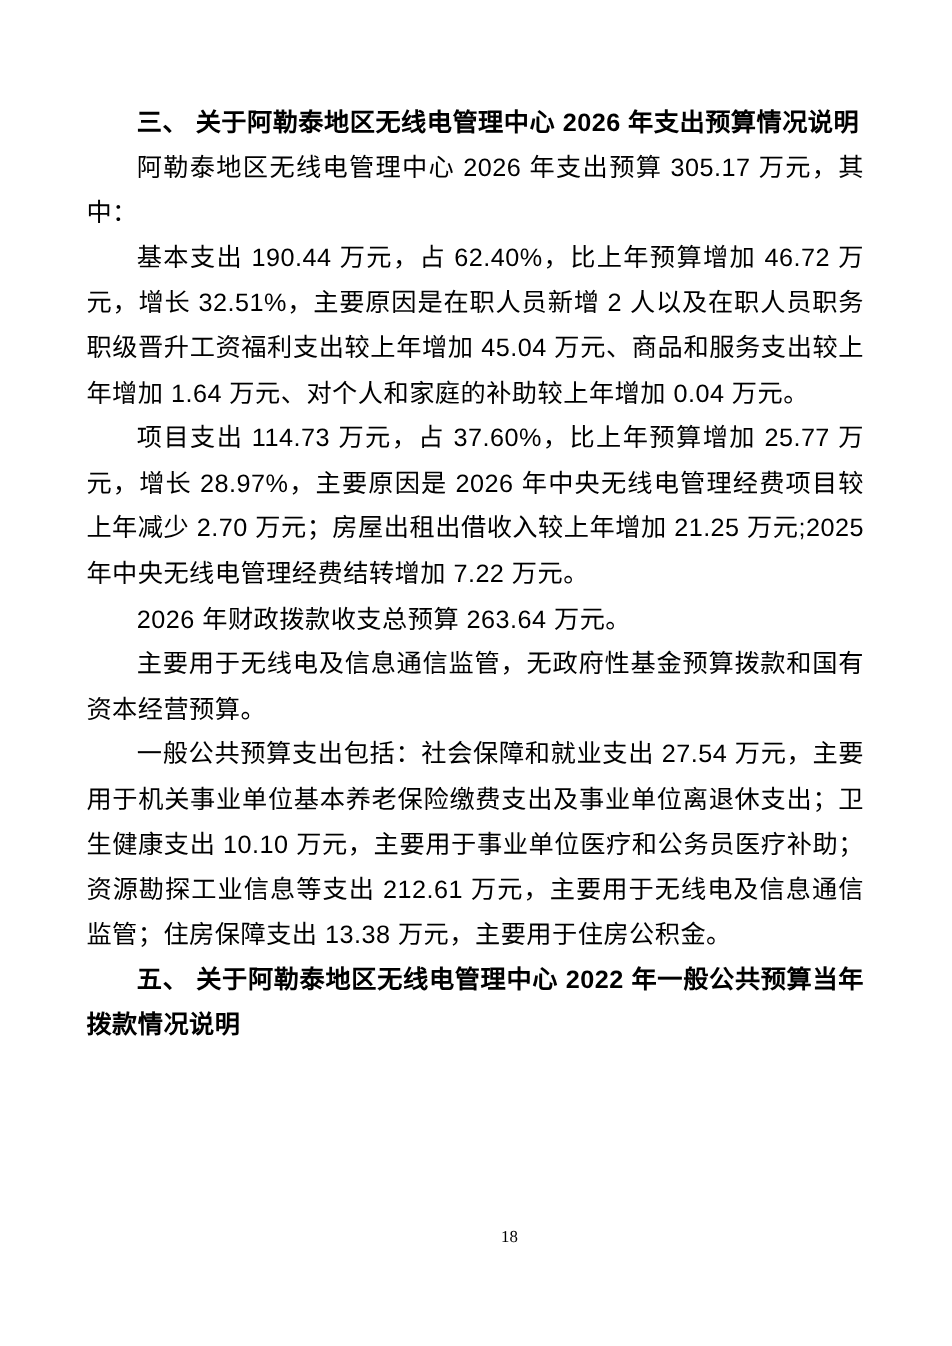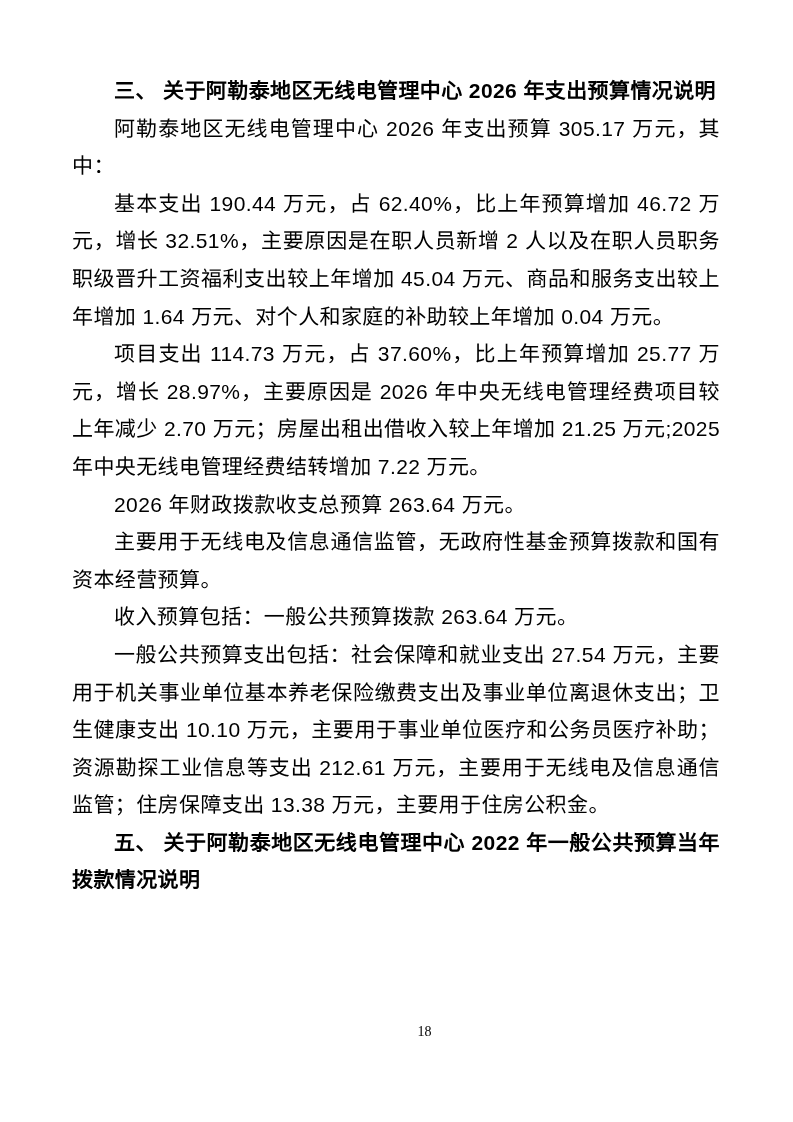--- a/index.html
+++ b/index.html
@@ -12,21 +12,21 @@
     width: 793px;
     height: 1122px;
     margin: 0 auto;
     background: #ffffff;
     color: #000000;
     overflow: hidden;
   }
   .content {
     position: absolute;
     left: 72px;
-    top: 72px;
+    top: 84px;
     width: 648px;
   }
   .block {
     font-size: 21px;
     line-height: 37.6px;
     text-align: justify;
     text-indent: 2em;
     letter-spacing: 0.4px;
     word-break: break-all;
   }
@@ -56,20 +56,19 @@
 <body>
 
 <div class="page">
   <div class="content">
     <div class="block heading">三、 关于阿勒泰地区无线电管理中心 2026 年支出预算情况说明</div>
     <div class="block para">阿勒泰地区无线电管理中心 2026 年支出预算 305.17 万元，其中：</div>
     <div class="block para">基本支出 190.44 万元，占 62.40%，比上年预算增加 46.72 万元，增长 32.51%，主要原因是在职人员新增 2 人以及在职人员职务职级晋升工资福利支出较上年增加 45.04 万元、商品和服务支出较上年增加 1.64 万元、对个人和家庭的补助较上年增加 0.04 万元。</div>
     <div class="block para">项目支出 114.73 万元，占 37.60%，比上年预算增加 25.77 万元，增长 28.97%，主要原因是 2026 年中央无线电管理经费项目较上年减少 2.70 万元；房屋出租出借收入较上年增加 21.25 万元;2025 年中央无线电管理经费结转增加 7.22 万元。</div>
     <div class="block para">2026 年财政拨款收支总预算 263.64 万元。</div>
     <div class="block para">主要用于无线电及信息通信监管，无政府性基金预算拨款和国有资本经营预算。</div>
-    <div class="block para">收入预算包括：一般公共预算拨款 263.64 万元。</div>
     <div class="block para">一般公共预算支出包括：社会保障和就业支出 27.54 万元，主要用于机关事业单位基本养老保险缴费支出及事业单位离退休支出；卫生健康支出 10.10 万元，主要用于事业单位医疗和公务员医疗补助；资源勘探工业信息等支出 212.61 万元，主要用于无线电及信息通信监管；住房保障支出 13.38 万元，主要用于住房公积金。</div>
     <div class="block heading">五、 关于阿勒泰地区无线电管理中心 2022 年一般公共预算当年拨款情况说明</div>
   </div>
   <div class="page-footer">
     <span class="page-number">18</span>
   </div>
 </div>
 
 </body></html>

